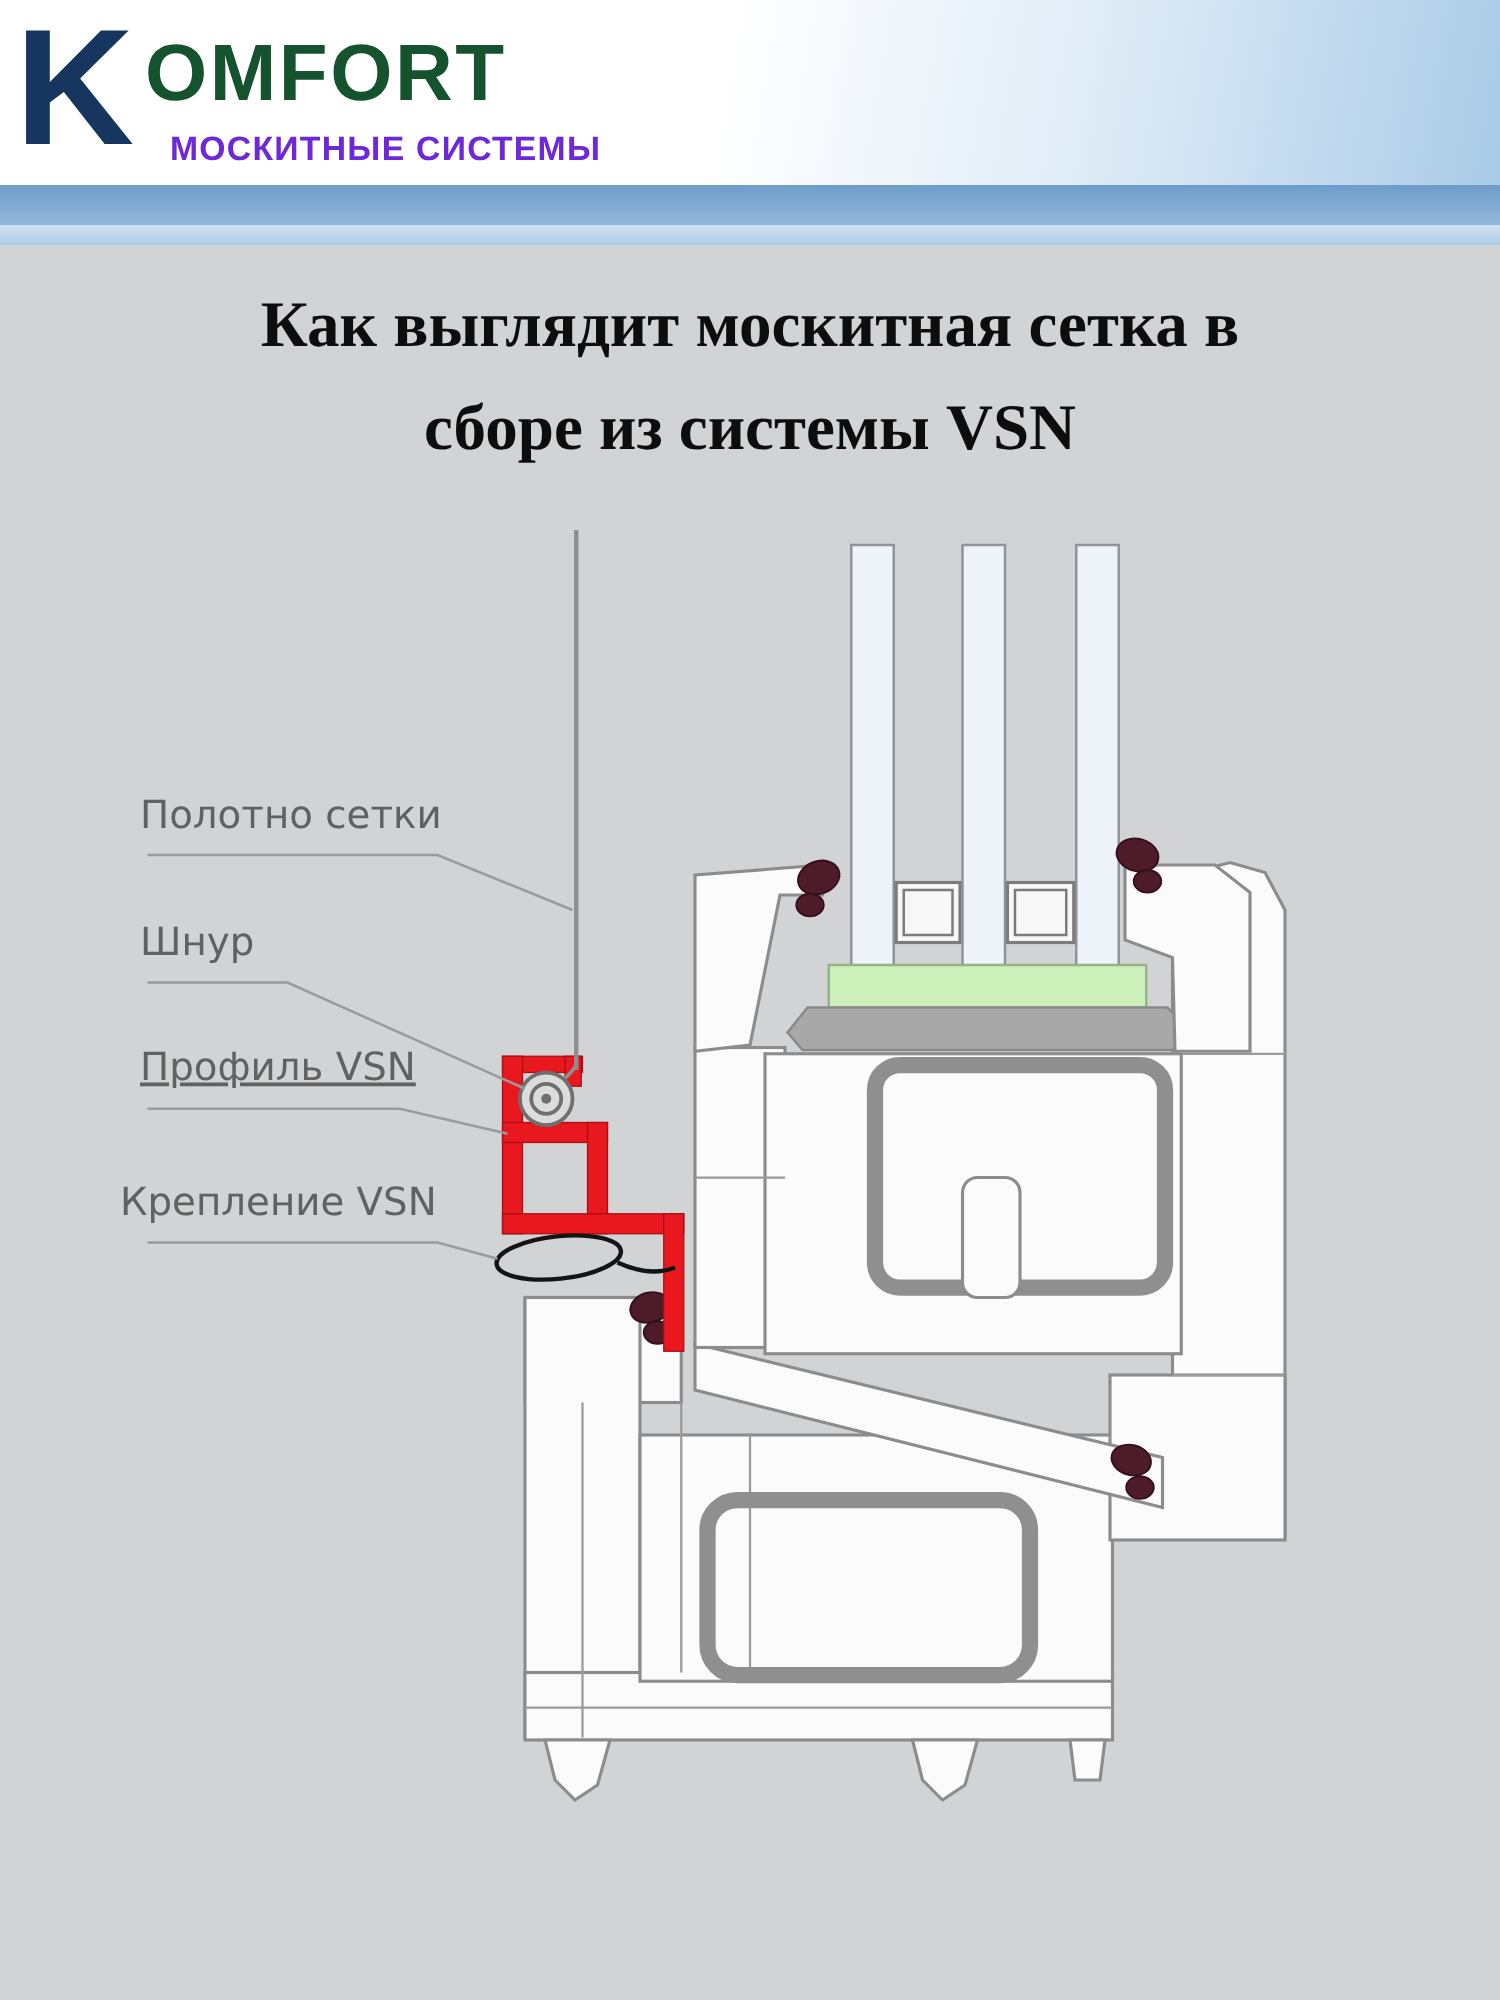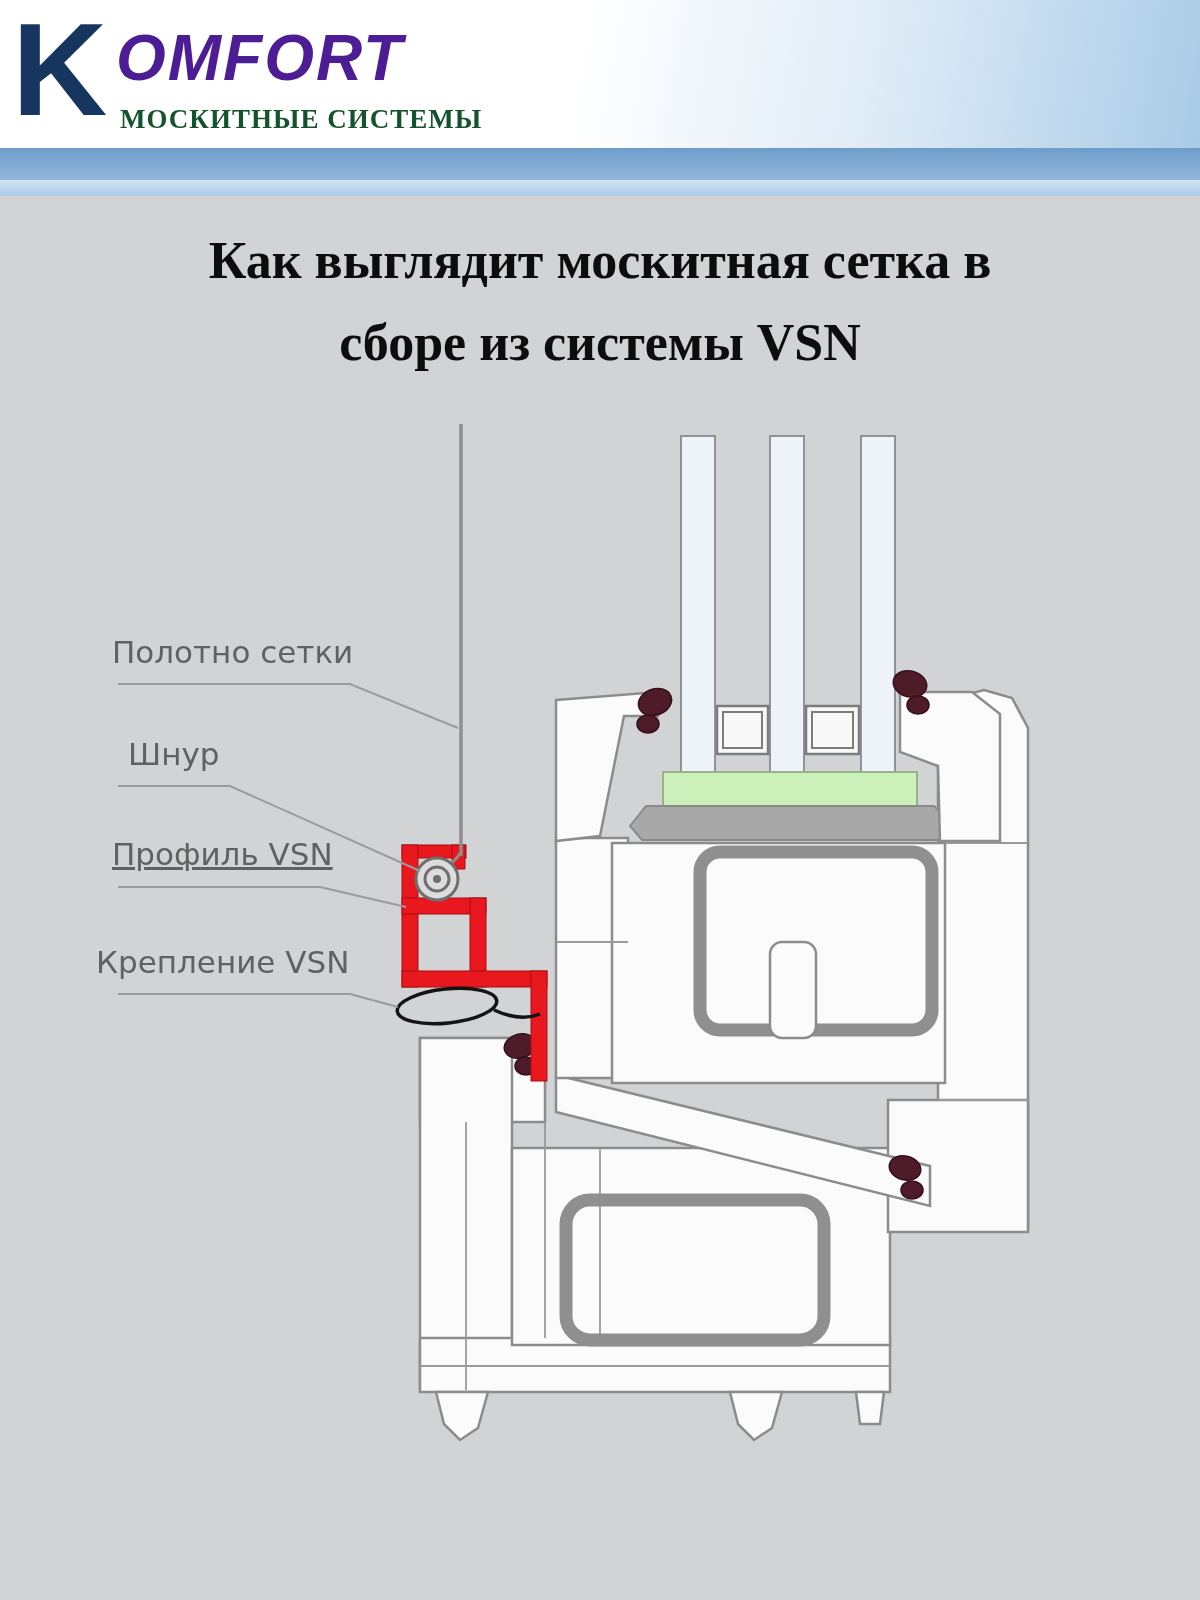--- a/index.html
+++ b/index.html
@@ -26,47 +26,47 @@
   }
   .logo-k {
     position: absolute; left: 12px; top: 4px;
     font-family: "Liberation Sans", sans-serif;
     font-weight: bold; font-size: 132px; line-height: 1;
     color: #16365f;
   }
   .logo-name {
     position: absolute; left: 116px; top: 26px;
     font-family: "Liberation Sans", sans-serif;
-    font-weight: bold; font-style: italic; font-size: 64px; line-height: 1;
-    color: #4c1d95; letter-spacing: 2px;
+    font-weight: bold; font-size: 64px; line-height: 1;
+    color: #14532d; letter-spacing: 2px;
   }
   .logo-sub {
-    position: absolute; left: 120px; top: 104px;
-    font-family: Liberation Serif, serif;
+    position: absolute; left: 136px; top: 104px;
+    font-family: Liberation Sans, sans-serif;
     font-weight: bold; font-size: 27px;
-    color: #14532d; letter-spacing: 1px;
+    color: #6d28d9; letter-spacing: 1px;
   }
   
   .title {
     position: absolute; top: 220px; left: 0; width: 1200px;
     text-align: center;
     font-family: "Liberation Serif", serif;
     font-weight: bold; font-size: 52px; line-height: 1.58;
     color: #0d0d0d;
   }
   
   .dlabel {
     position: absolute;
     font-family: "DejaVu Sans", sans-serif;
     font-size: 31px; color: #616161;
     white-space: nowrap;
     text-align: center;
   }
   .dlabel-net      { left: 112px; top: 634px; }
-  .dlabel-cord     { left: 128px; top: 736px; }
+  .dlabel-cord     { left: 112px; top: 736px; }
   .dlabel-profile  { left: 112px; top: 836px; text-decoration: underline; }
   .dlabel-mount    { left: 96px; top: 944px; }
   .diagram-svg { position: absolute; left: 0; top: 0; }
 </style>
 </head>
 <body>
 
 <div class="page">
 
   <div class="header">

